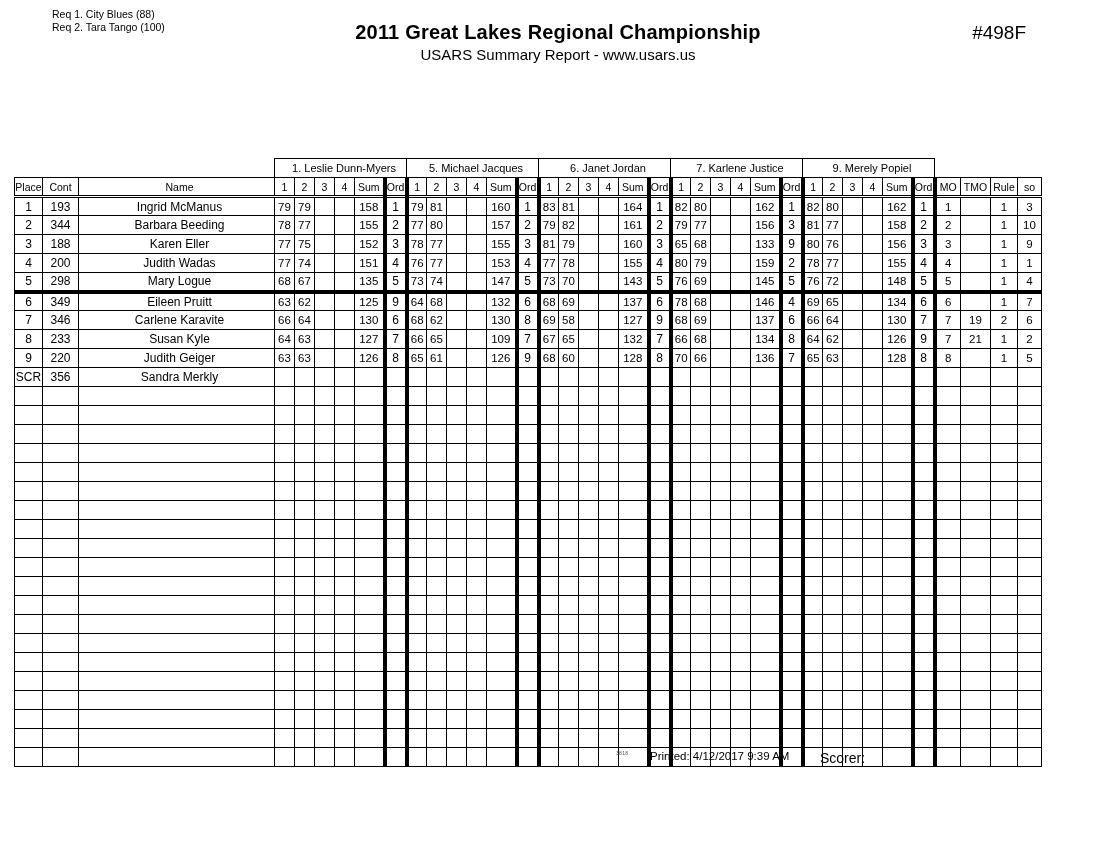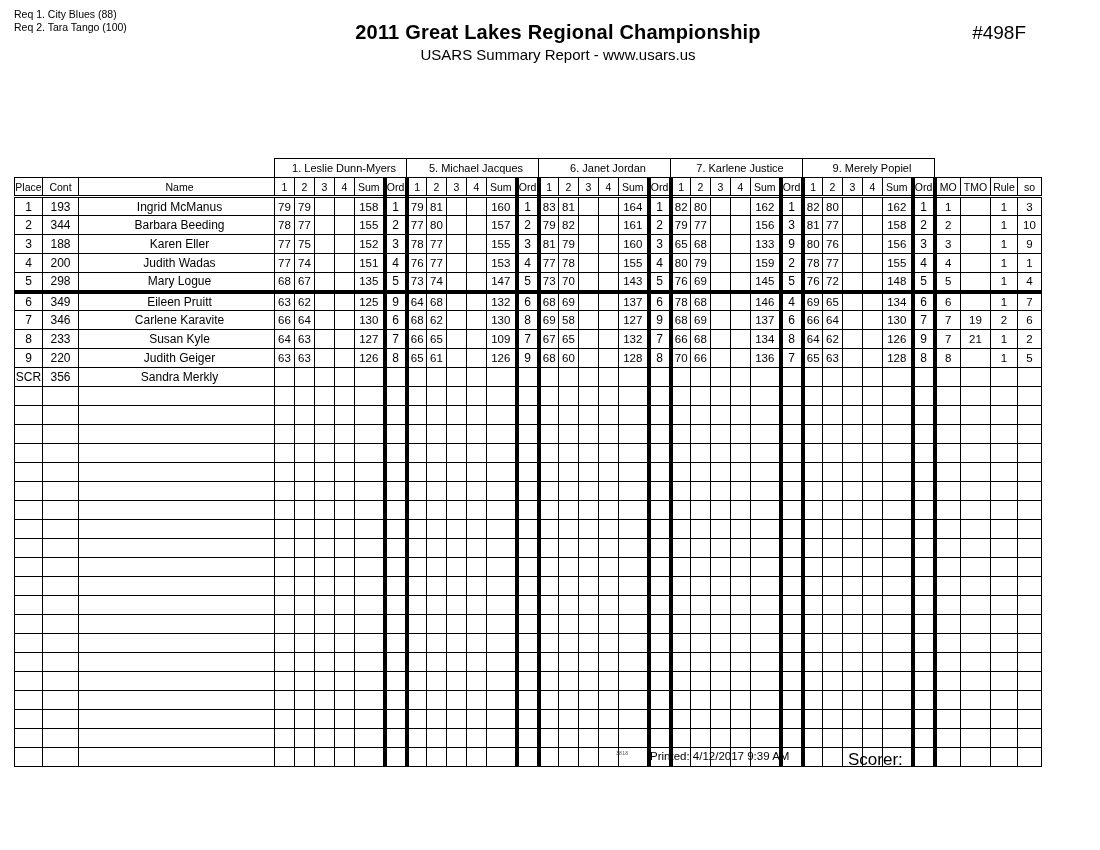--- a/index.html
+++ b/index.html
@@ -18,21 +18,21 @@
   }
 
   
   #reqs {
     position: absolute;
     left: 14px; top: 8px;
     font-size: 10.5px;
     line-height: 13px;
     white-space: nowrap;
   }
-  #reqs .req-line { display: block; }
+  #reqs .req-line { display: block; margin-left: 38px; }
 
   
   #titleblock {
     position: absolute;
     left: 8px; top: 20px;
     width: 1100px;
     text-align: center;
   }
   #titleblock .t1 {
     font-size: 20px; font-weight: bold;
@@ -130,22 +130,22 @@
     letter-spacing: .3px;
   }
   #printed {
     position: absolute;
     left: 650px; top: 750px;
     font-size: 11.5px;
     white-space: nowrap;
   }
   #scorer {
     position: absolute;
-    left: 848px; top: 750px;
-    font-size: 17px;
+    left: 820px; top: 750px;
+    font-size: 14px;
     white-space: nowrap;
   }
 </style>
 </head>
 <body>
 
 <div id="page">
 
   <div id="reqs">
       <span class="req-line">Req  1.   City Blues (88)</span>

